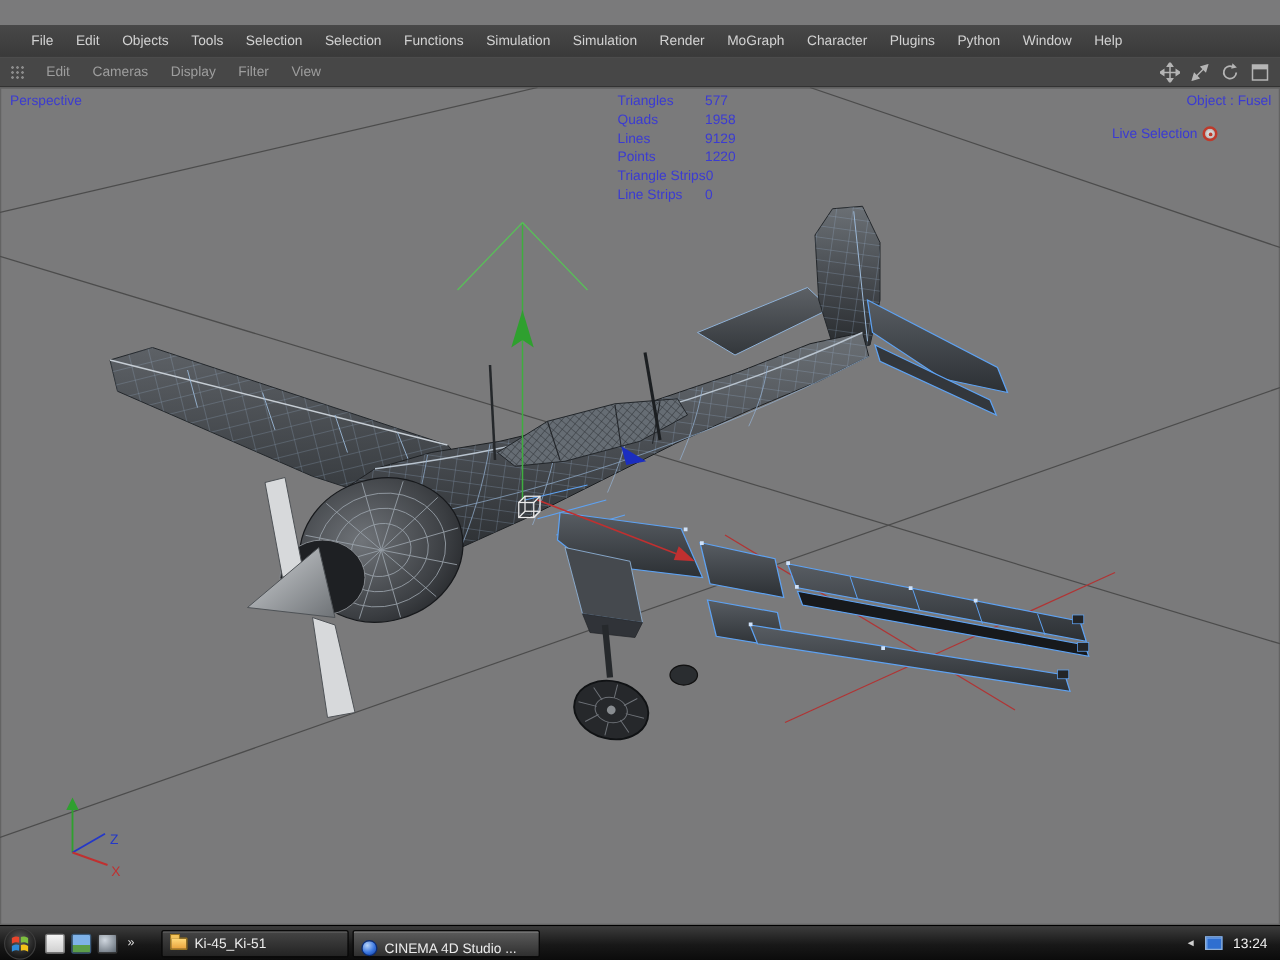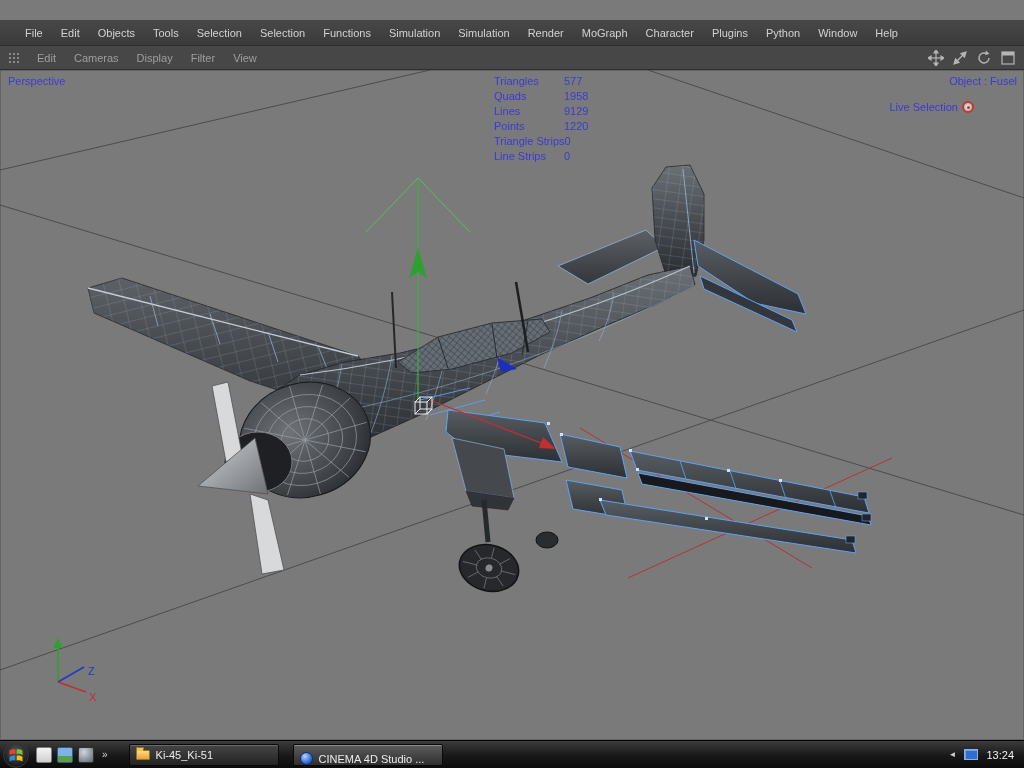--- a/index.html
+++ b/index.html
@@ -59,21 +59,21 @@
   .taskbar { position:absolute; bottom:0; left:0; right:0; height:28px;
     background:linear-gradient(#3c3c3c,#181818 55%,#0b0b0b); border-top:1px solid #000;
     display:flex; align-items:center; }
   .start-btn { width:32px; height:28px; display:flex; align-items:center; justify-content:center; }
   .quick-launch { display:flex; align-items:center; gap:5px; margin-left:4px; }
   .ql-icon { width:16px; height:16px; border-radius:2px; }
   .ql-doc { background:linear-gradient(#f4f4f4,#cfcfcf); border:1px solid #7a7a7a; }
   .ql-img { background:linear-gradient(#7fb2e8 55%, #5d9e4a 55%); border:1px solid #3a5a7a; }
   .ql-app { background:radial-gradient(circle at 35% 30%, #cfd6de, #5c6670); border:1px solid #333; }
   .ql-expand { color:#d8d8d8; font-size:10px; padding:0 3px; }
-  .tasks { display:flex; gap:14px; margin-left:18px; }
+  .tasks { display:flex; gap:3px; margin-left:18px; }
   .task-btn { width:150px; height:22px; border-radius:2px; border:1px solid #090909;
     background:linear-gradient(#454545,#232323); box-shadow:inset 0 1px 0 #6a6a6a;
     display:flex; align-items:center; gap:6px; padding:0 6px; color:#ececec; font-size:11px; }
   .task-btn.active { background:linear-gradient(#5c5c5c,#2f2f2f); box-shadow:inset 0 1px 0 #8a8a8a;align-items:flex-end; }
   .task-label { white-space:nowrap; overflow:hidden; }
   .folder-icon { width:14px; height:10px; background:linear-gradient(#ffd978,#e8a33d);
     border:1px solid #9a7420; border-radius:1px; position:relative; flex:0 0 auto; }
   .folder-icon::before { content:''; position:absolute; left:-1px; top:-4px; width:6px; height:3px;
     background:#f3c35a; border:1px solid #9a7420; border-bottom:none; border-radius:1px 1px 0 0; }
   .c4d-icon { width:13px; height:13px; border-radius:50%; flex:0 0 auto;

